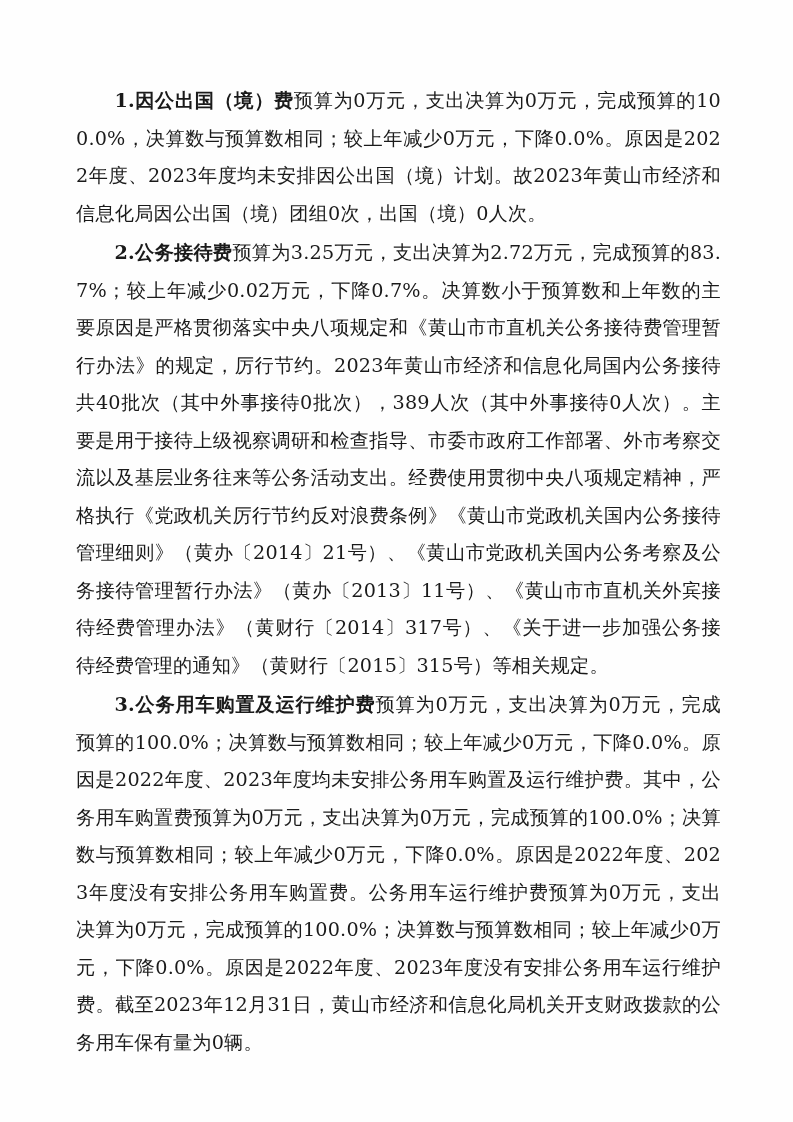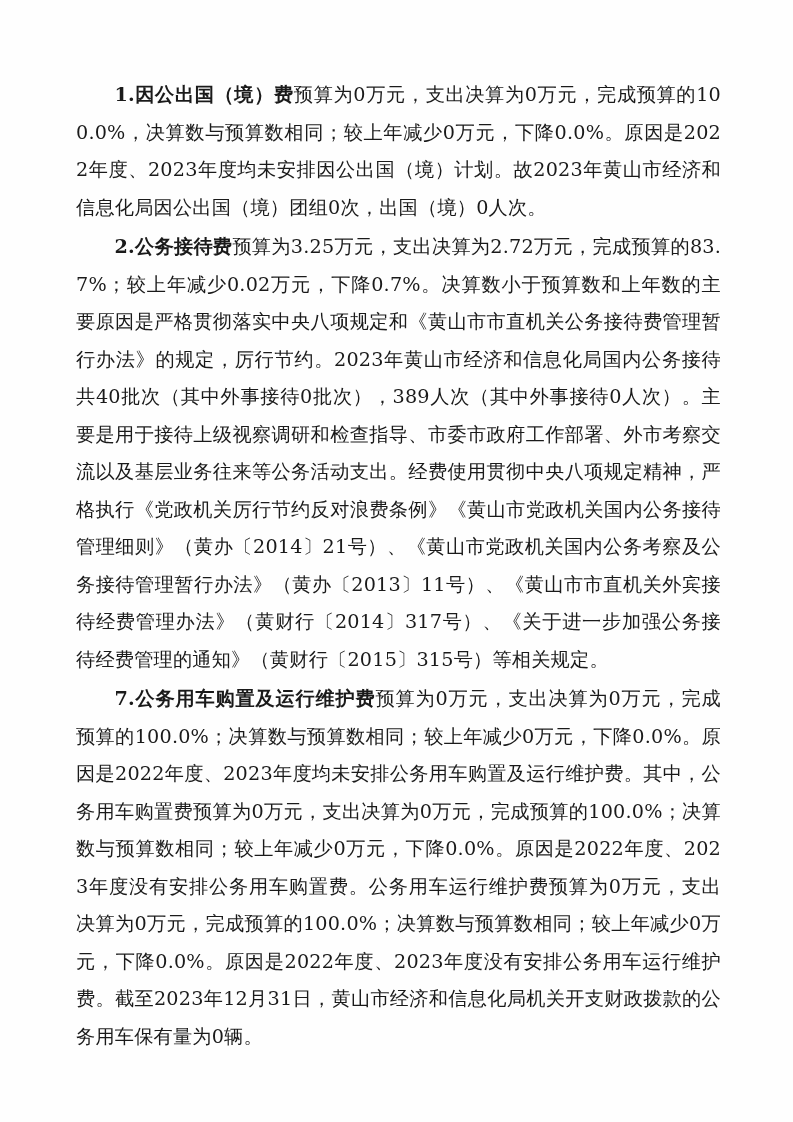--- a/index.html
+++ b/index.html
@@ -17,21 +17,21 @@
     position: relative;
     width: 793px;
     height: 1122px;
     box-sizing: border-box;
     background: #fefefe;
     overflow: hidden;
   }
   .content {
     position: absolute;
     left: 76px;
-    top: 76px;
+    top: 82px;
     width: 645px;
   }
   .para {
     margin: 0 0 2px 0;
     font-size: 19.2px;
     line-height: 37.5px;
     text-align: justify;
     text-justify: inter-ideograph;
     text-indent: 2em;
     letter-spacing: 0.2px;
@@ -49,17 +49,17 @@
 
     <p class="para">
       <span class="lead">1.因公出国（境）费</span><span>预算为0万元，支出决算为0万元，完成预算的100.0%，决算数与预算数相同；较上年减少0万元，下降0.0%。原因是2022年度、2023年度均未安排因公出国（境）计划。故2023年黄山市经济和信息化局因公出国（境）团组0次，出国（境）0人次。</span>
     </p>
 
     <p class="para">
       <span class="lead">2.公务接待费</span><span>预算为3.25万元，支出决算为2.72万元，完成预算的83.7%；较上年减少0.02万元，下降0.7%。决算数小于预算数和上年数的主要原因是严格贯彻落实中央八项规定和《黄山市市直机关公务接待费管理暂行办法》的规定，厉行节约。2023年黄山市经济和信息化局国内公务接待共40批次（其中外事接待0批次），389人次（其中外事接待0人次）。主要是用于接待上级视察调研和检查指导、市委市政府工作部署、外市考察交流以及基层业务往来等公务活动支出。经费使用贯彻中央八项规定精神，严格执行《党政机关厉行节约反对浪费条例》《黄山市党政机关国内公务接待管理细则》（黄办〔2014〕21号）、《黄山市党政机关国内公务考察及公务接待管理暂行办法》（黄办〔2013〕11号）、《黄山市市直机关外宾接待经费管理办法》（黄财行〔2014〕317号）、《关于进一步加强公务接待经费管理的通知》（黄财行〔2015〕315号）等相关规定。</span>
     </p>
 
     <p class="para">
-      <span class="lead">7.公务用车购置及运行维护费</span><span>预算为0万元，支出决算为0万元，完成预算的100.0%；决算数与预算数相同；较上年减少0万元，下降0.0%。原因是2022年度、2023年度均未安排公务用车购置及运行维护费。其中，公务用车购置费预算为0万元，支出决算为0万元，完成预算的100.0%；决算数与预算数相同；较上年减少0万元，下降0.0%。原因是2022年度、2023年度没有安排公务用车购置费。公务用车运行维护费预算为0万元，支出决算为0万元，完成预算的100.0%；决算数与预算数相同；较上年减少0万元，下降0.0%。原因是2022年度、2023年度没有安排公务用车运行维护费。截至2023年12月31日，黄山市经济和信息化局机关开支财政拨款的公务用车保有量为0辆。</span>
+      <span class="lead">3.公务用车购置及运行维护费</span><span>预算为0万元，支出决算为0万元，完成预算的100.0%；决算数与预算数相同；较上年减少0万元，下降0.0%。原因是2022年度、2023年度均未安排公务用车购置及运行维护费。其中，公务用车购置费预算为0万元，支出决算为0万元，完成预算的100.0%；决算数与预算数相同；较上年减少0万元，下降0.0%。原因是2022年度、2023年度没有安排公务用车购置费。公务用车运行维护费预算为0万元，支出决算为0万元，完成预算的100.0%；决算数与预算数相同；较上年减少0万元，下降0.0%。原因是2022年度、2023年度没有安排公务用车运行维护费。截至2023年12月31日，黄山市经济和信息化局机关开支财政拨款的公务用车保有量为0辆。</span>
     </p>
 
   </div>
 </div>
 
 </body></html>

